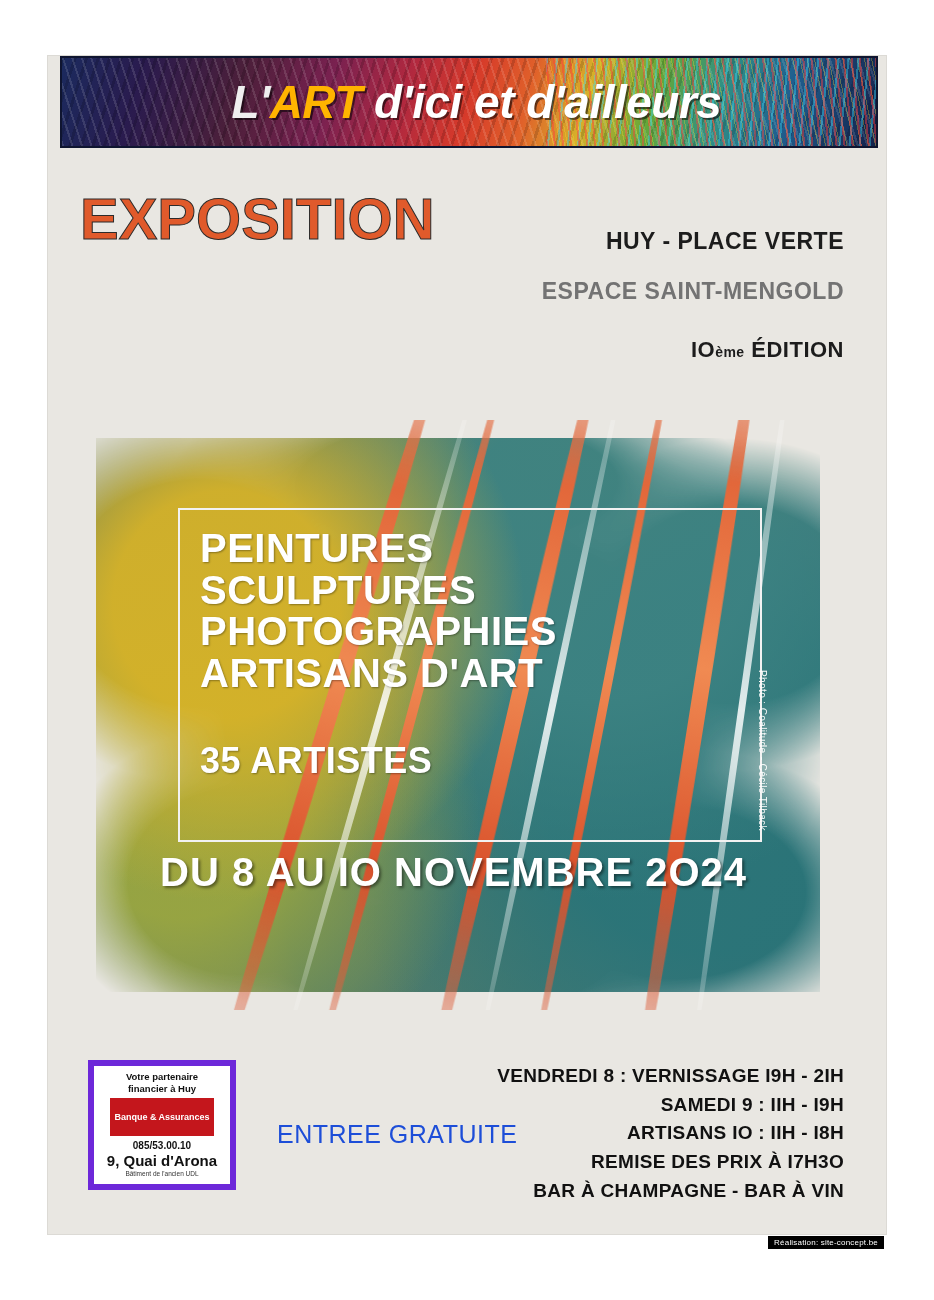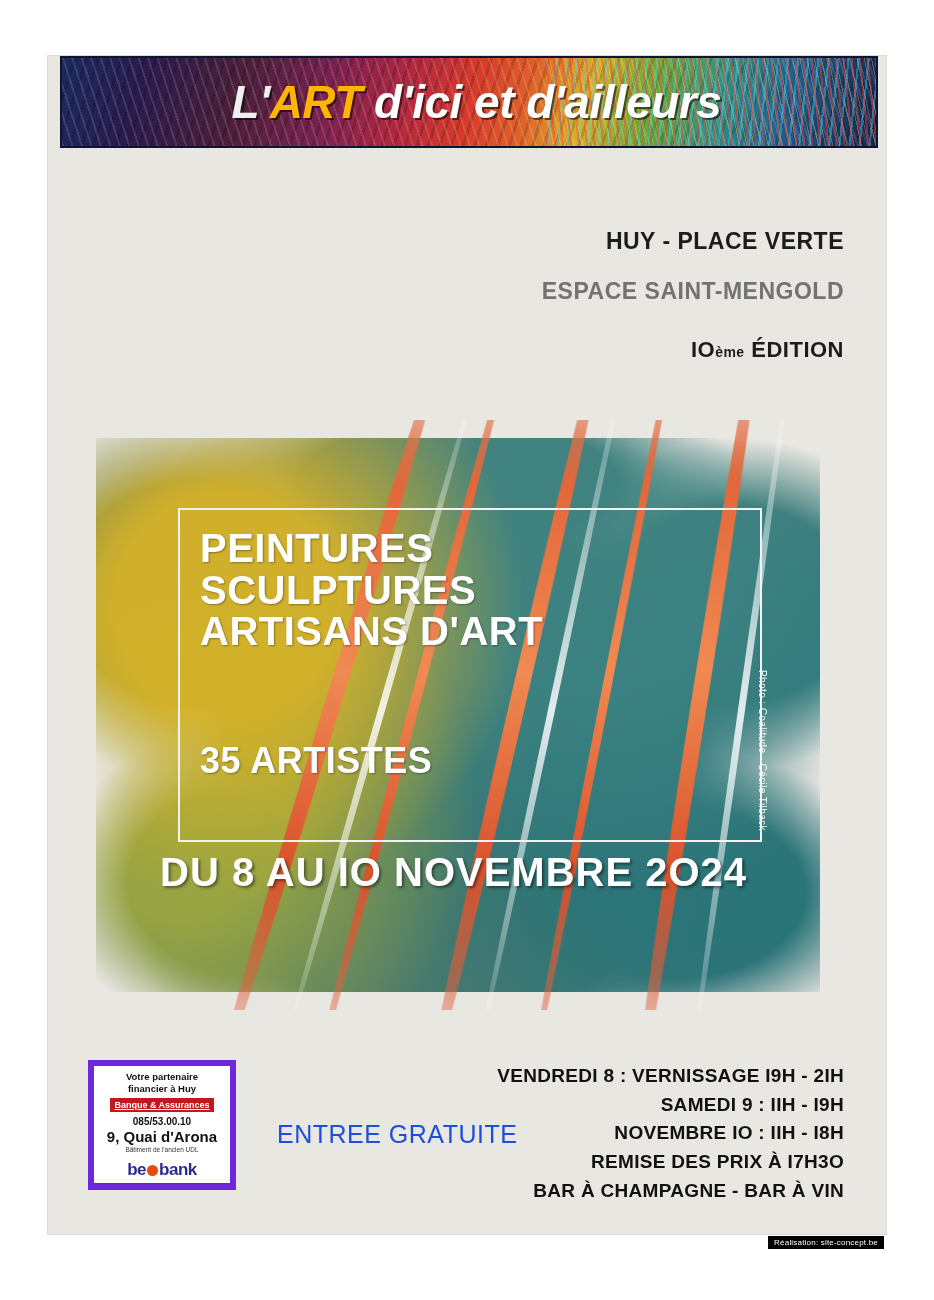--- a/index.html
+++ b/index.html
@@ -262,23 +262,22 @@
     font-weight: bold;
     color: #111;
     line-height: 1.25;
     padding: 5px 4px 3px;
   }
   .bank .b-bar {
     background: #c4161c;
     color: #fff;
     font-size: 9px;
     font-weight: bold;
-    padding: 2px 0;
+    padding: 14px 0;
     margin: 0 16px;
-    text-decoration: underline;
   }
   .bank .b-tel {
     font-size: 10px;
     font-weight: bold;
     color: #111;
     padding-top: 4px;
     line-height: 1.25;
   }
   .bank .b-addr {
     font-size: 15px;
@@ -363,20 +362,21 @@
   <div class="sheet"></div>
 
   <div class="banner">
     <div class="streaks"></div>
     <div class="streaks2"></div>
     <div class="banner-text">
       <span class="b-l">L'</span><span class="b-art">ART</span><span class="b-rest"> d'ici et d'ailleurs</span>
     </div>
   </div>
 
+  <div class="title-expo">EXPOSITION</div>
   <div class="venue-1">HUY - PLACE VERTE</div>
   <div class="venue-2">ESPACE SAINT-MENGOLD</div>
   <div class="edition">
     <span>IO</span><span class="sm">ème</span><span> ÉDITION</span>
   </div>
 
   <div class="art">
     <div class="paint"></div>
     <div class="streak s1"></div>
     <div class="streak s2"></div>
@@ -385,20 +385,21 @@
     <div class="streak s5"></div>
     <div class="sw w1"></div>
     <div class="sw w2"></div>
     <div class="sw w3"></div>
 
     <div class="art-frame"></div>
 
     <div class="art-list">
       <div>PEINTURES</div>
       <div>SCULPTURES</div>
+      <div>PHOTOGRAPHIES</div>
       <div>ARTISANS D'ART</div>
     </div>
     <div class="art-count">35 ARTISTES</div>
     <div class="art-dates">DU 8 AU IO NOVEMBRE 2O24</div>
     <div class="photo-credit">Photo : Coalitude - Cécile Tilback</div>
   </div>
 
   <div class="bank">
     <div class="b-head">
       <div>Votre partenaire</div>
@@ -415,19 +416,19 @@
       <div>SRL SCHULTZ Emmanuel | Agent lié | 0735/309h-HRM Huy</div>
       <div>IBAN BE89 1501 50A1 7283</div>
     </div>
   </div>
 
   <div class="entree">ENTREE GRATUITE</div>
 
   <div class="hours">
     <div>VENDREDI 8 : VERNISSAGE I9H - 2IH</div>
     <div>SAMEDI 9 : IIH - I9H</div>
-    <div>NOVEMBRE IO : IIH - I8H</div>
+    <div>ARTISANS IO : IIH - I8H</div>
     <div>REMISE DES PRIX À I7H3O</div>
   </div>
 
   <div class="bars">BAR À CHAMPAGNE  -  BAR À VIN</div>
   <div class="realisation">Réalisation: site-concept.be</div>
 </div>
 
 </body></html>

